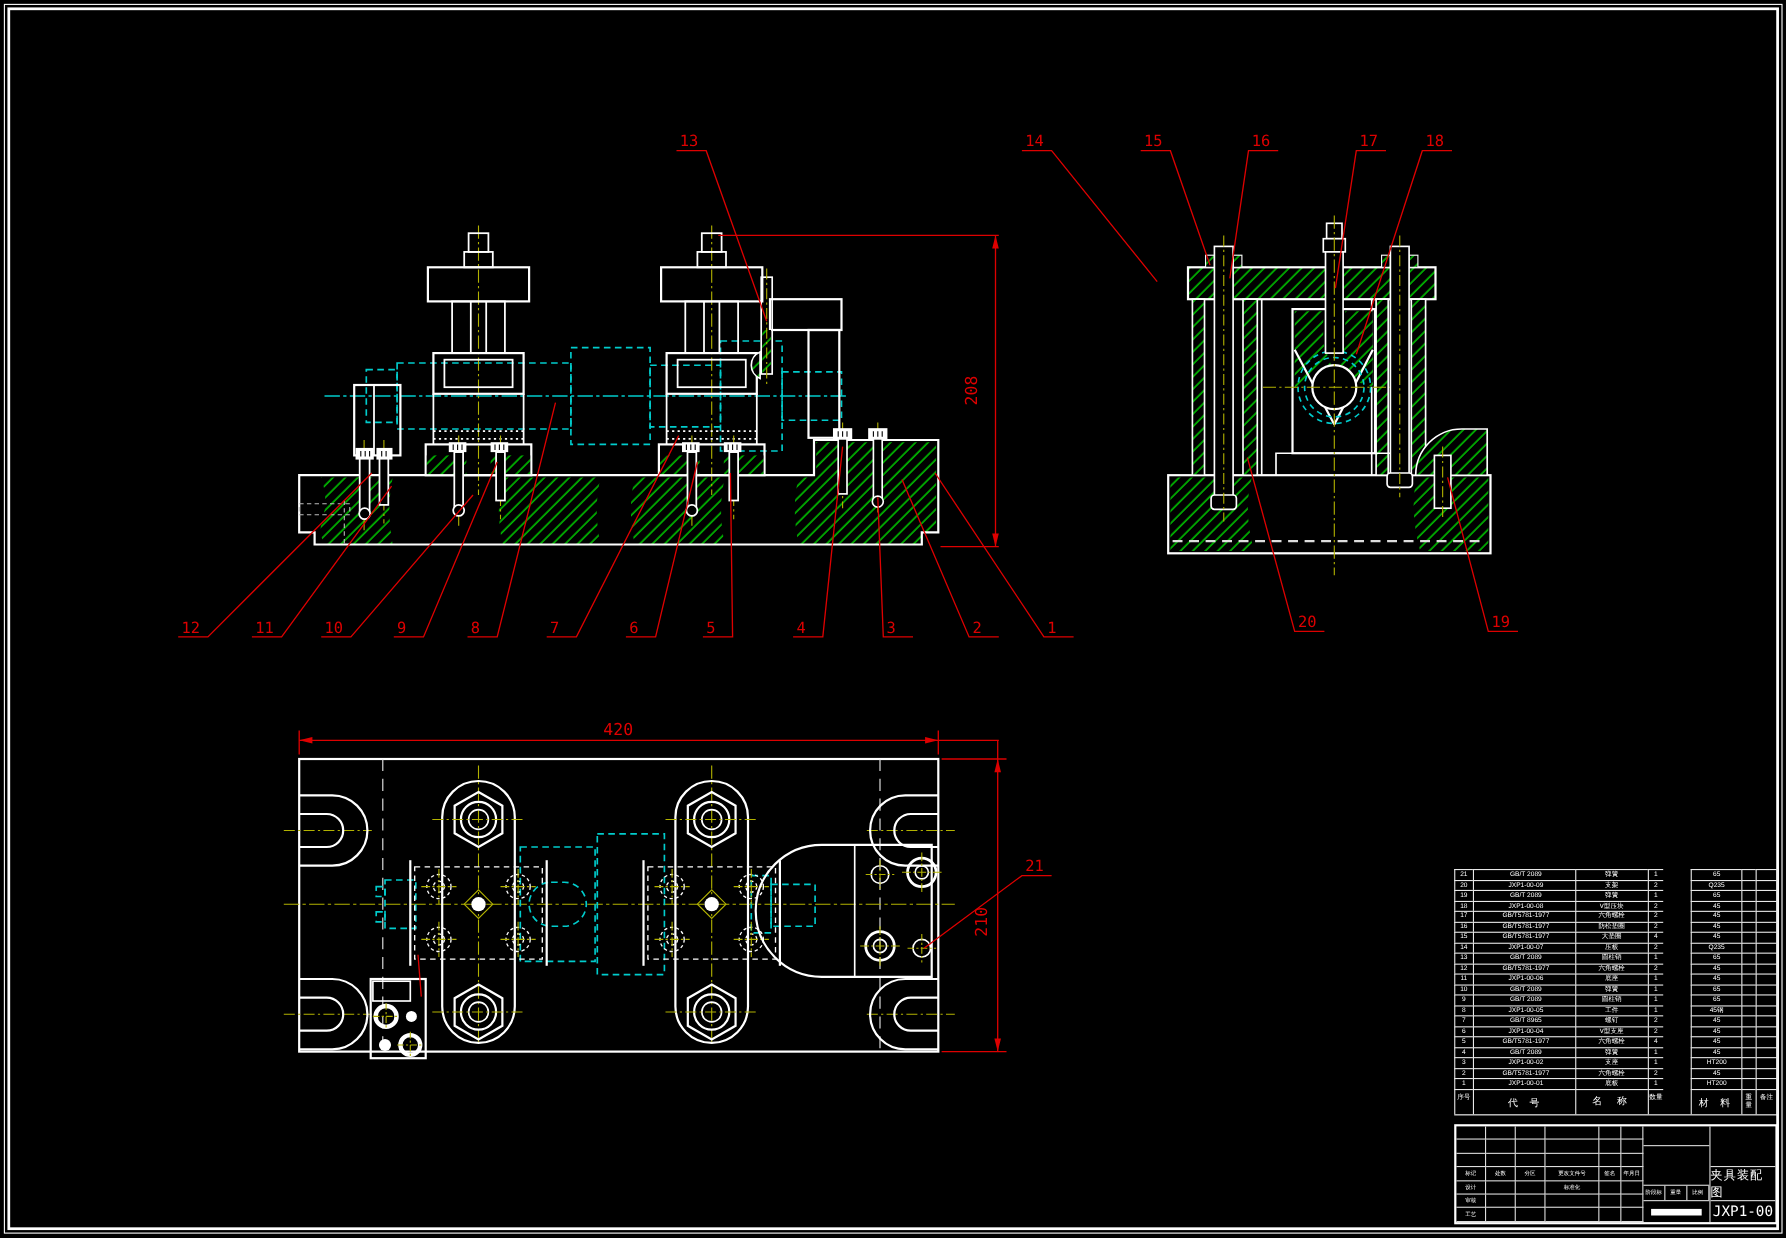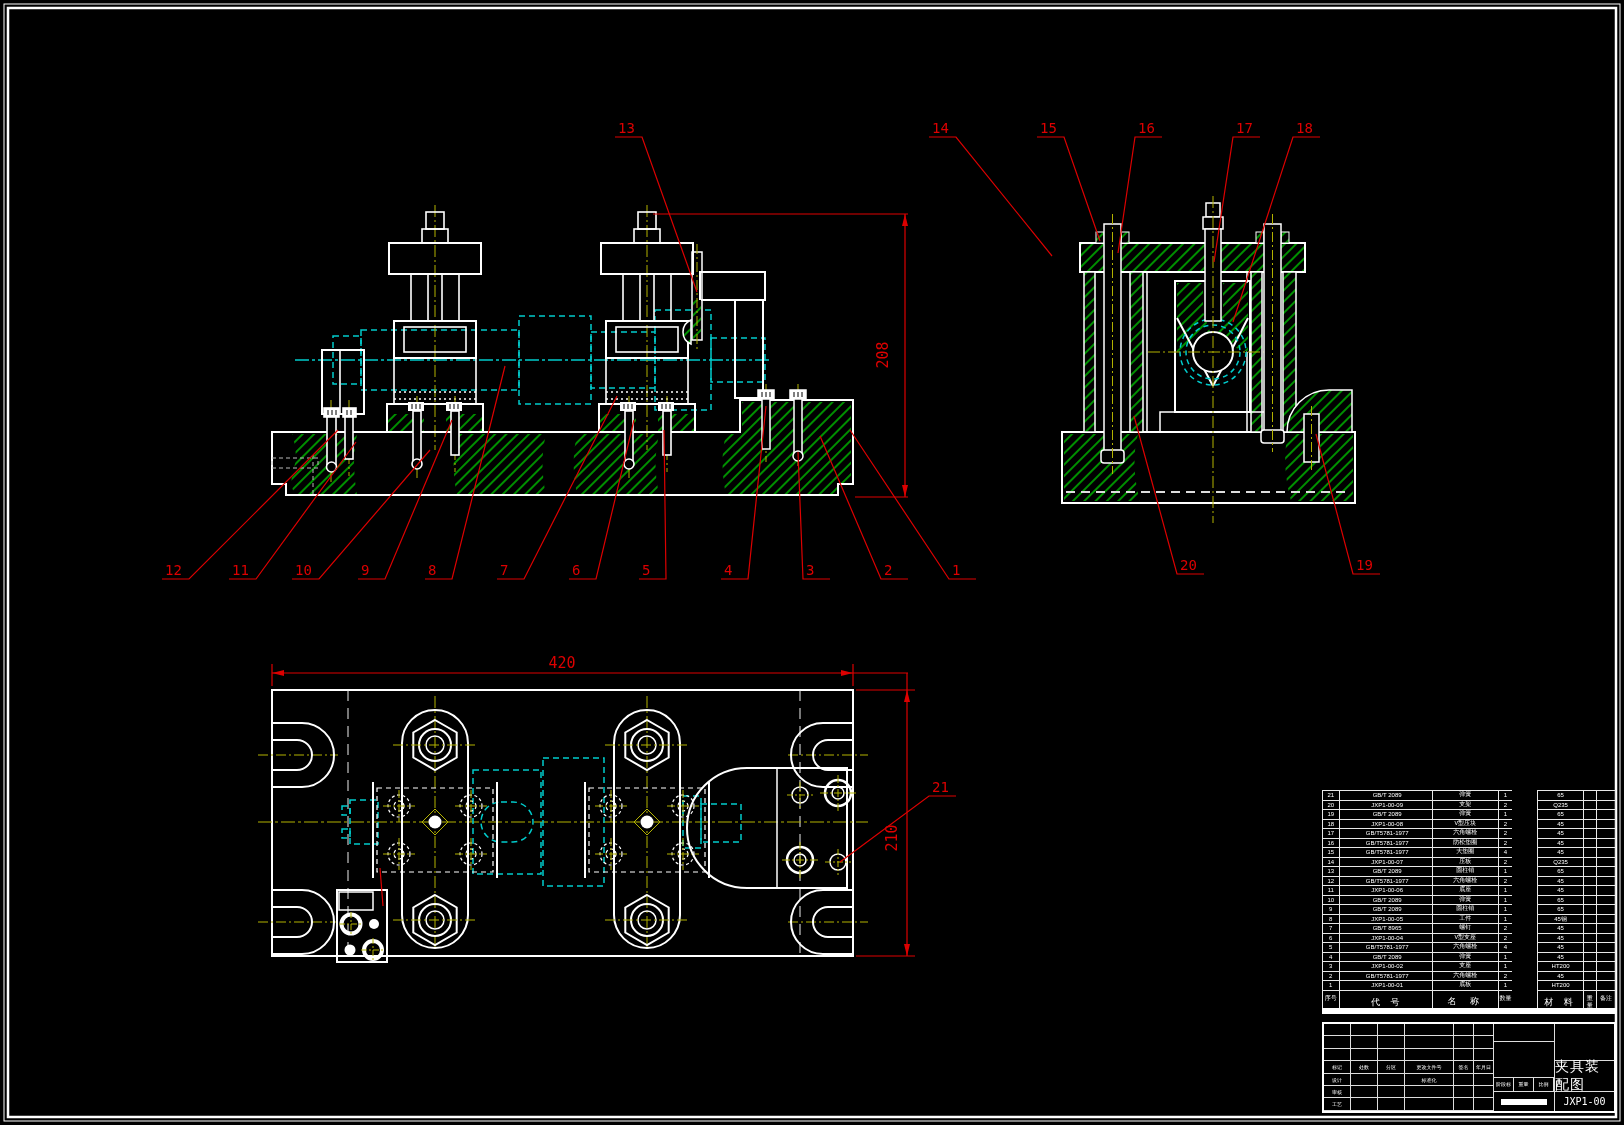--- a/index.html
+++ b/index.html
@@ -8,21 +8,21 @@
   svg text{font-family:"DejaVu Sans Mono",monospace;}
   .techreq{position:absolute;left:1014px;top:886px;color:#e8e8e8;font-size:11px;
            line-height:12.5px;white-space:pre;font-family:"Liberation Sans",sans-serif;}
   .techreq .trtitle{margin-left:22px;}
   
   #bom{position:absolute;left:1322px;top:790px;width:294px;color:#fff;}
   .bomrow{display:flex;height:9.5px;box-sizing:border-box;}
   .bomrow>div{box-sizing:border-box;border-left:1px solid #e8e8e8;border-top:1px solid #e8e8e8;
       overflow:hidden;font-size:6px;line-height:8.5px;text-align:center;white-space:nowrap;}
   .bomrow>div:last-child{border-right:1px solid #e8e8e8;}
-  .bomrow.hdr{height:24px;border-bottom:6px solid #ffffff;}
+  .bomrow.hdr{height:24px;border-bottom:1px solid #ffffff;}
   .bomrow.hdr>div{font-size:9px;line-height:23px;letter-spacing:4px;}
   .bomrow.hdr>div.sm{font-size:6px;line-height:7px;letter-spacing:0;white-space:normal;padding-top:4px;}
   .c-seq{width:18px;}.c-code{width:102px;text-align:left;padding-left:3px;}
   .c-name{width:72px;font-family:Liberation Mono, monospace;}.c-qty{width:16px;}.c-mat{width:50px;margin-left:25px;}.c-wt{width:14px;}.c-note{width:22px;}
   
   #tblock{position:absolute;left:1322px;top:1022px;width:294px;height:91px;color:#fff;
       border:2px solid #fff;box-sizing:border-box;display:flex;}
   .tbl-left{width:170px;display:grid;grid-template-columns:27px 27px 27px 49px 20px 20px;
       grid-auto-rows:12.4px;}
   .tbl-left>div{border-right:1px solid #ddd;border-bottom:1px solid #ddd;font-size:5px;
@@ -30,22 +30,22 @@
   .tbl-mid{width:60px;border-right:1px solid #ddd;display:flex;flex-direction:column;}
   .tbl-mid .m1{height:17px;border-bottom:1px solid #ddd;}
   .tbl-mid .m2{height:35px;border-bottom:1px solid #ddd;}
   .tbl-mid .m3{height:13px;border-bottom:1px solid #ddd;display:flex;}
   .tbl-mid .m3>div{flex:1;border-right:1px solid #ddd;font-size:5px;line-height:12px;text-align:center;overflow:hidden;}
   .tbl-mid .m4{flex:1;display:flex;align-items:center;justify-content:center;}
   .tbl-mid .m4 .bar{width:46px;height:6px;background:#fff;}
   .tbl-right{flex:1;display:flex;flex-direction:column;}
   .tbl-right>div{border-bottom:1px solid #ddd;}
   .tbl-right .r1{height:36px;}
-  .tbl-right .r2{height:30px;font-size:14px;display:flex;align-items:center;justify-content:center;letter-spacing:1px;}
-  .tbl-right .r3{flex:1;border-bottom:none;font-size:10px;display:flex;align-items:center;justify-content:center;
+  .tbl-right .r2{height:30px;font-size:11px;display:flex;align-items:center;justify-content:center;letter-spacing:1px;}
+  .tbl-right .r3{flex:1;border-bottom:none;font-size:13px;display:flex;align-items:center;justify-content:center;
       font-family:"DejaVu Sans Mono",monospace;}
 </style>
 </head>
 <body>
 
 <div id="sheet">
 
 <svg id="cad" width="1624" height="1125" viewBox="0 0 1624 1125">
   <defs>
     <pattern id="h1" patternUnits="userSpaceOnUse" width="8" height="8" patternTransform="rotate(45)">

